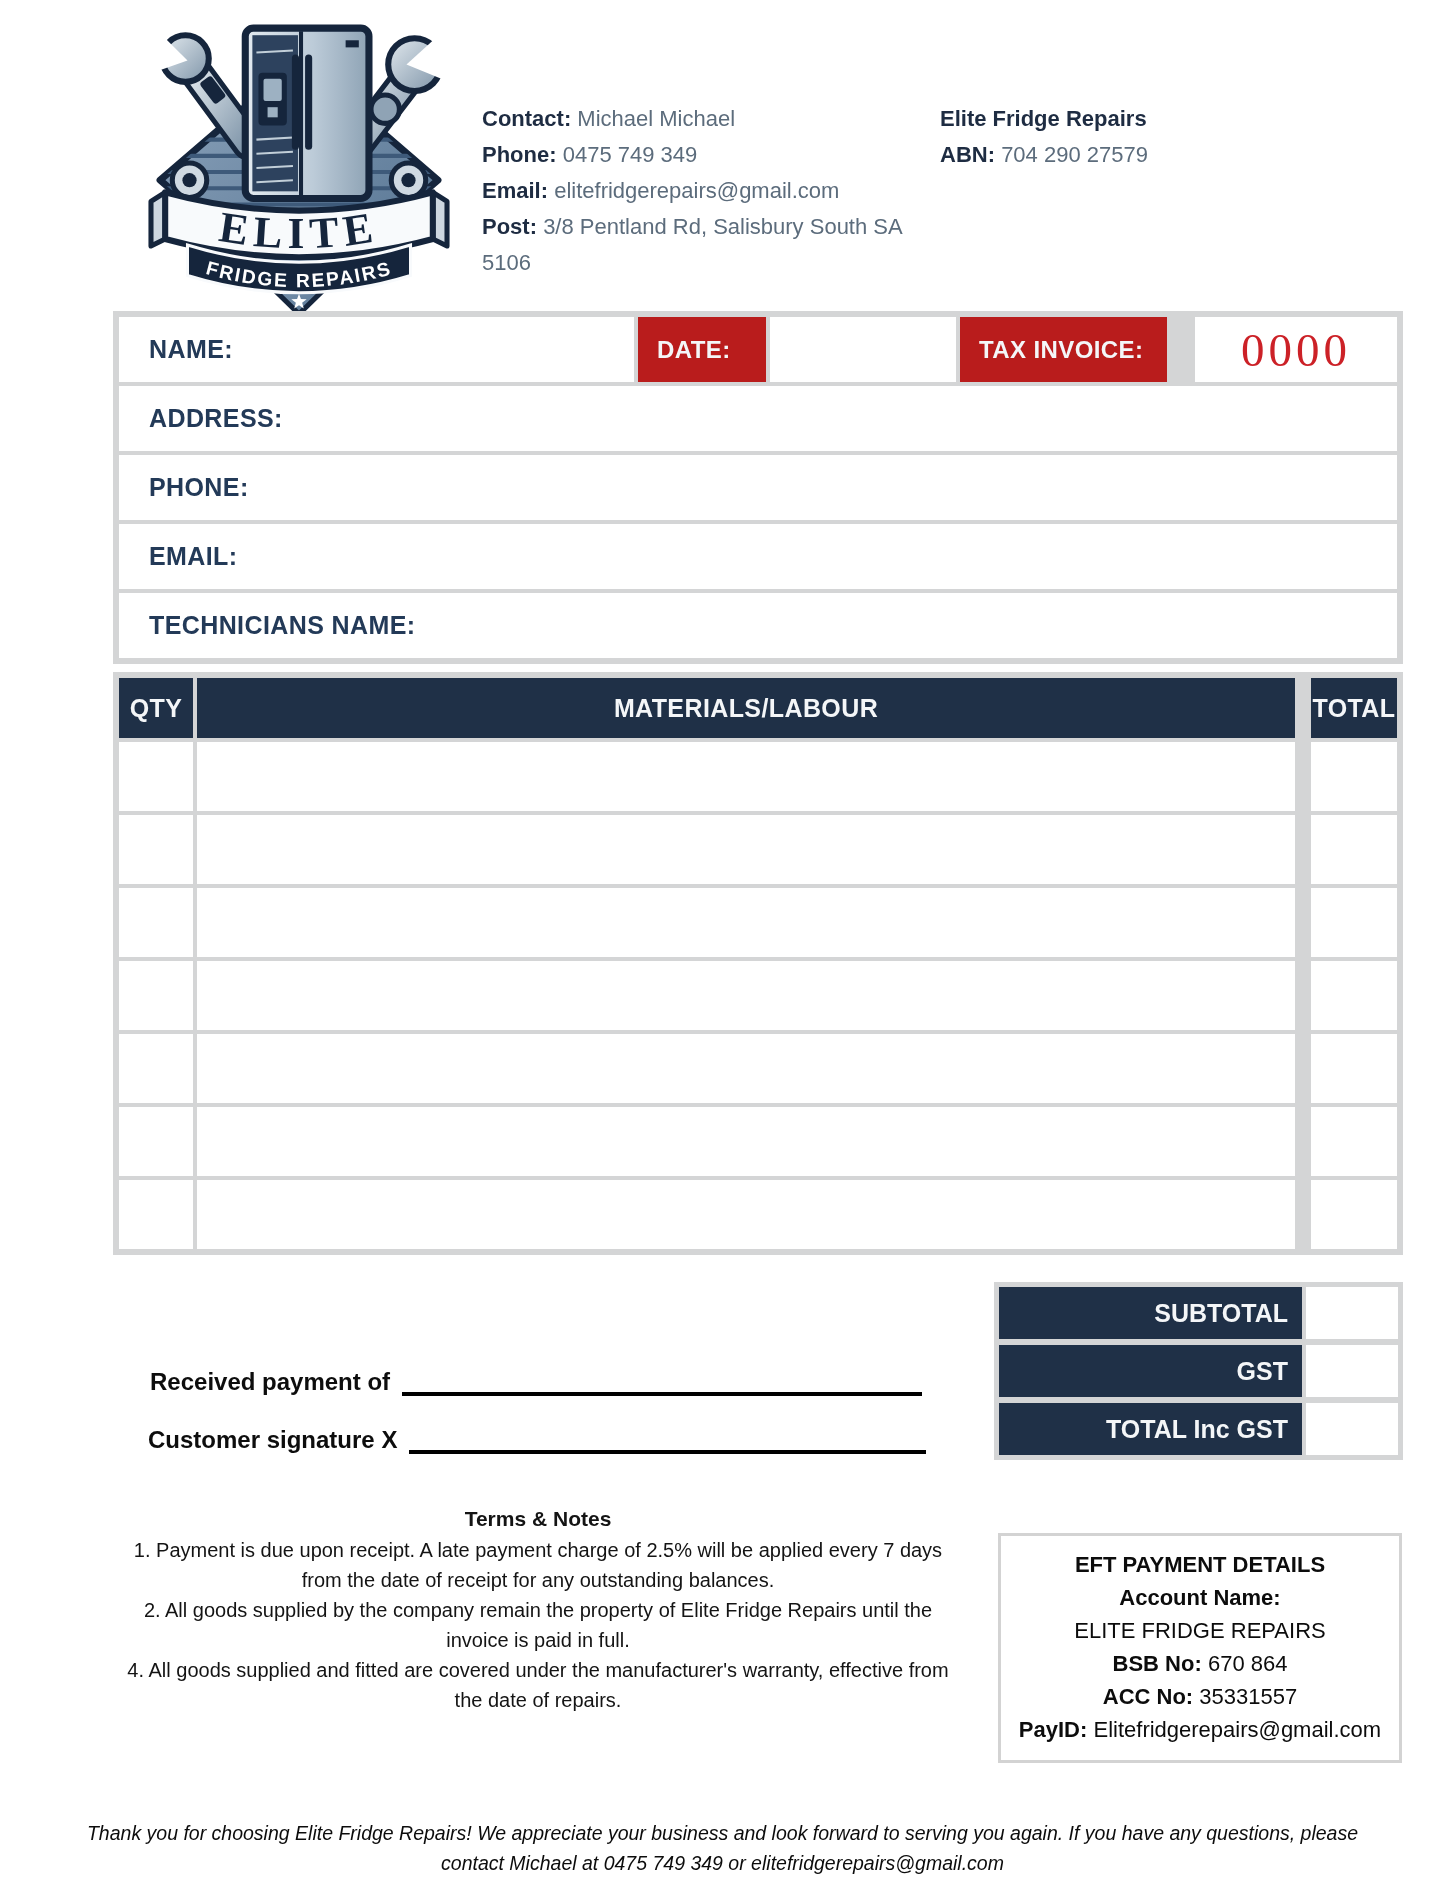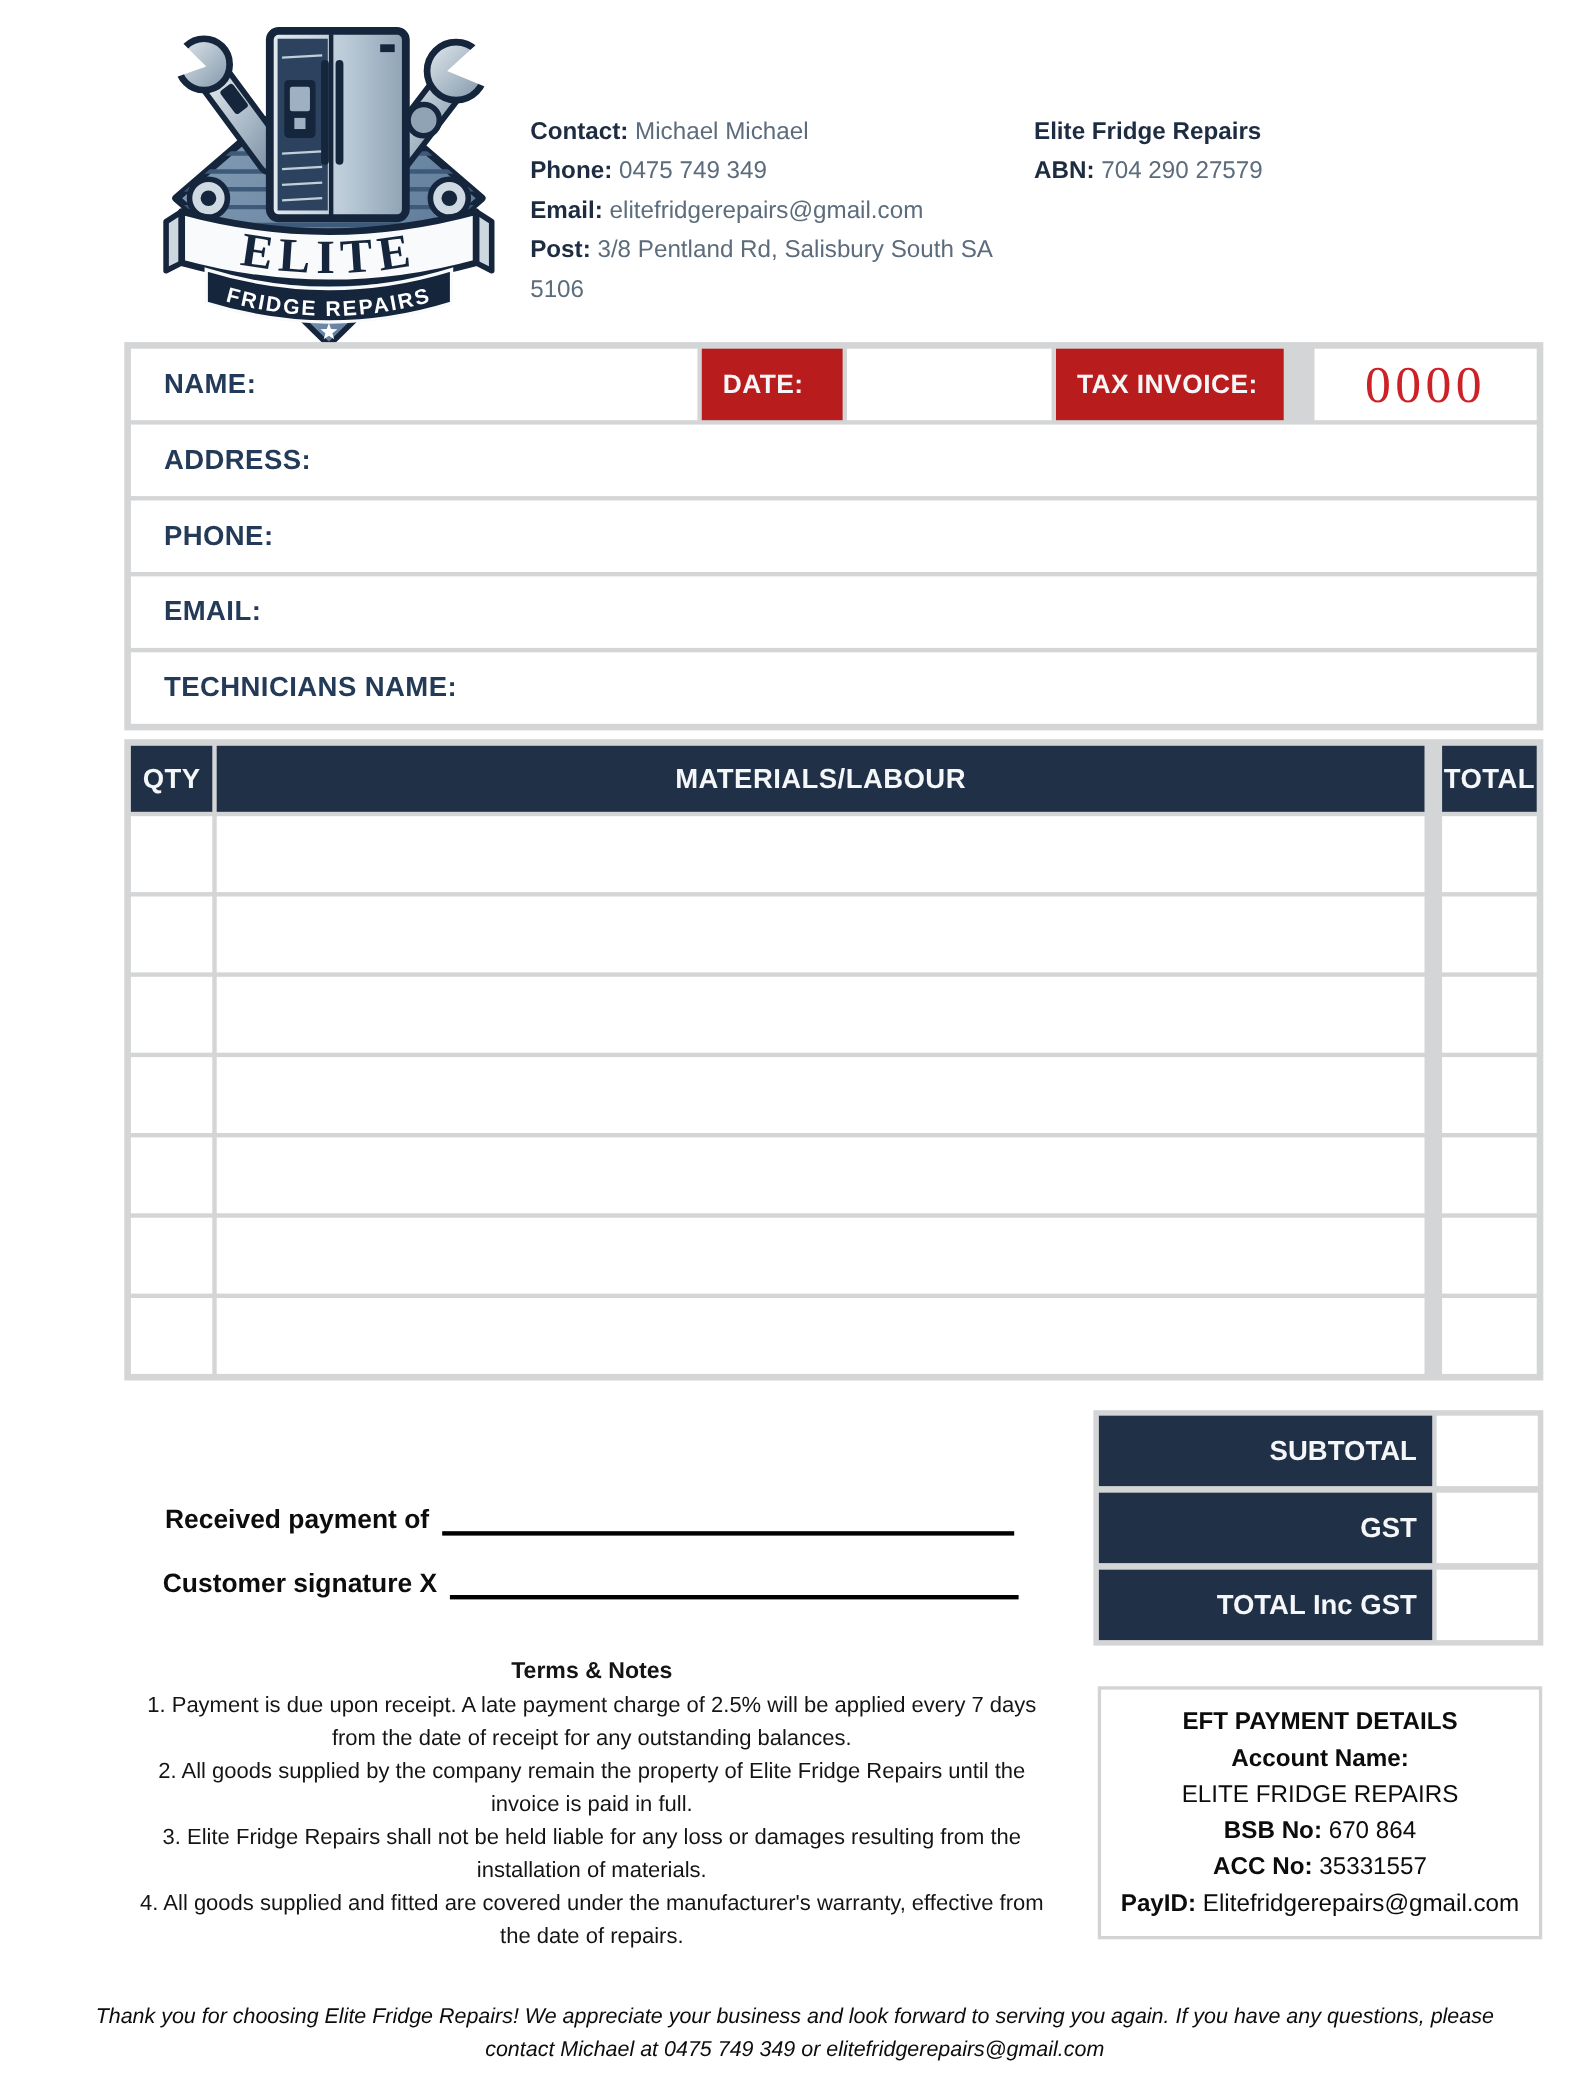--- a/index.html
+++ b/index.html
@@ -30,21 +30,21 @@
   .w-date { width:128px; } .w-blank { width:186px; } .w-tax { width:207px; } .w-inv { width:202px;margin-left:24px; }
   .invoice-no { justify-content:center; font-family:"Liberation Serif","DejaVu Serif",serif;
                 color:#cc2127; font-size:47px; letter-spacing:4px; font-weight:400; }
 
   .thead-row { display:flex; gap:4px; height:60px; }
   .trow { display:flex; gap:4px; height:69px; }
   .th { background:#1f3047; color:#f4f6f8; font-weight:700; font-size:25px; letter-spacing:.4px;
         display:flex; align-items:center; justify-content:center; }
   .col-qty { width:74px; } .col-total { width:86px;margin-left:12px; } .col-mat { flex:1; }
 
-  .totals-row { display:flex; gap:4px; height:64px; }
+  .totals-row { display:flex; gap:4px; height:52px; }
   .totals-label { flex:1; background:#1f3047; color:#f4f6f8; font-weight:700; font-size:25px;
                   display:flex; align-items:center; justify-content:flex-end; padding-right:14px; white-space:nowrap; }
   .totals-value { width:92px; background:#ffffff; }
 
   
   .approval-title { position:absolute; left:113px; top:1290px; width:850px; text-align:center;
                     font-weight:700; font-size:25px; color:#0d0d0d; letter-spacing:.3px; }
   .sig-row { position:absolute; display:flex; align-items:flex-end; font-weight:700; font-size:24px; color:#0d0d0d; }
   #received-row  { left:150px; top:1368px; width:772px; }
   #signature-row { left:148px; top:1426px; width:778px; }
@@ -274,21 +274,20 @@
     <div class="totals-row">
       <div class="totals-label">TOTAL Inc GST</div>
       <div class="totals-value"></div>
     </div>
   </div>
 
   <div class="terms">
     <div class="terms-title">Terms &amp; Notes</div>
     <div>1. Payment is due upon receipt. A late payment charge of 2.5% will be applied every 7 days from the date of receipt for any outstanding balances.</div>
     <div>2. All goods supplied by the company remain the property of Elite Fridge Repairs until the invoice is paid in full.</div>
-    <div>3. Elite Fridge Repairs shall not be held liable for any loss or damages resulting from the installation of materials.</div>
     <div>4. All goods supplied and fitted are covered under the manufacturer's warranty, effective from the date of repairs.</div>
   </div>
 
   <div class="eft-box">
     <div class="eft-title">EFT PAYMENT DETAILS</div>
     <div><b>Account Name:</b></div>
     <div>ELITE FRIDGE REPAIRS</div>
     <div><b>BSB No:</b> <span>670 864</span></div>
     <div><b>ACC No:</b> <span>35331557</span></div>
     <div><b>PayID:</b> <span>Elitefridgerepairs@gmail.com</span></div>

